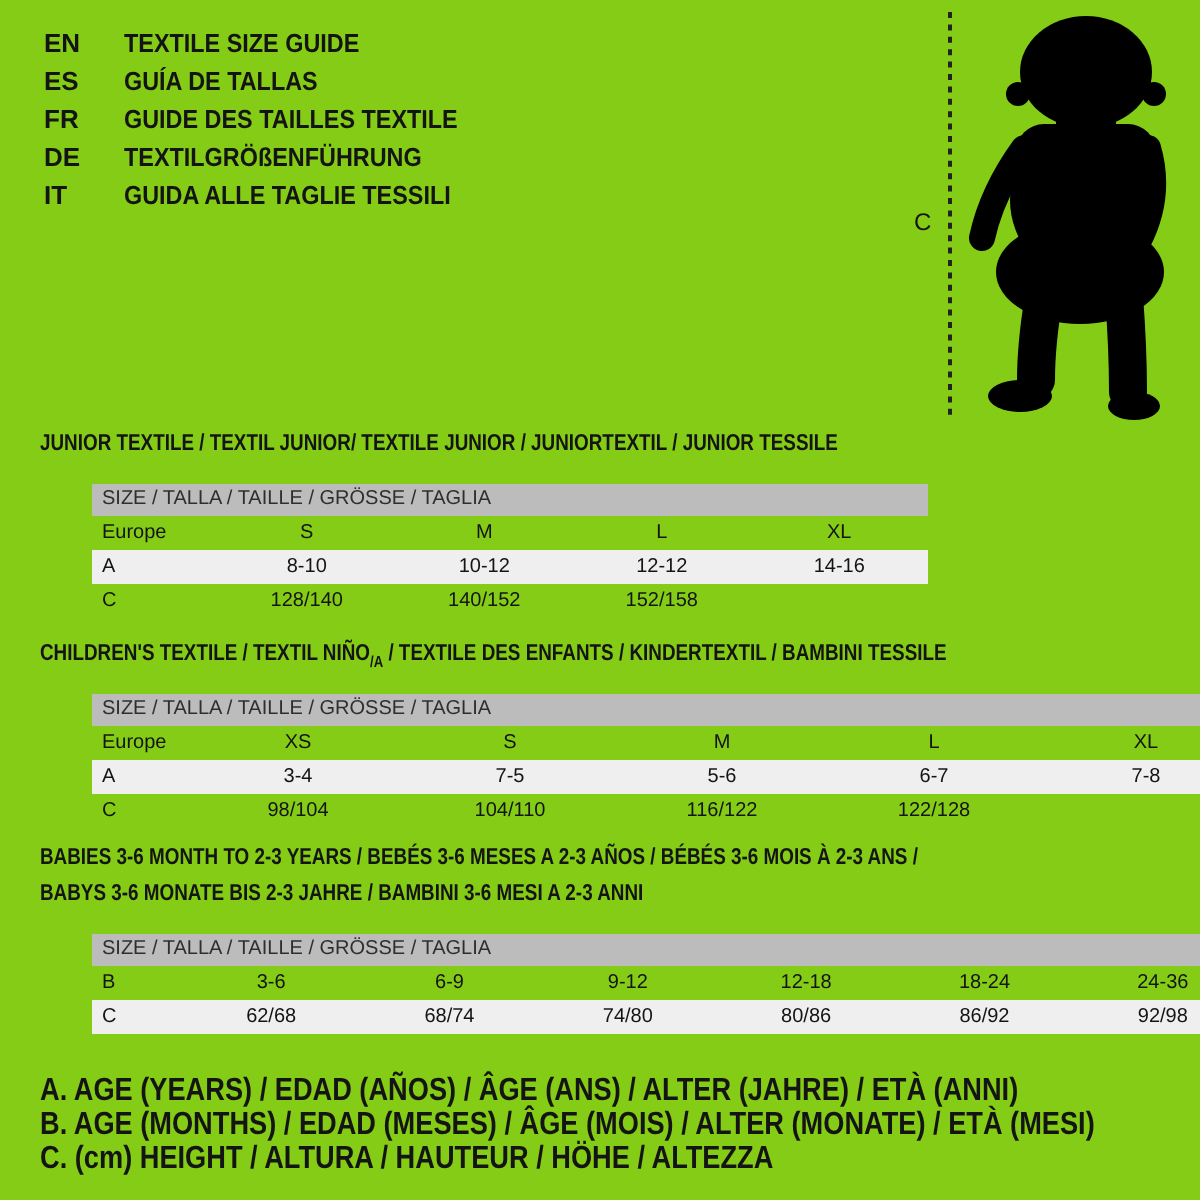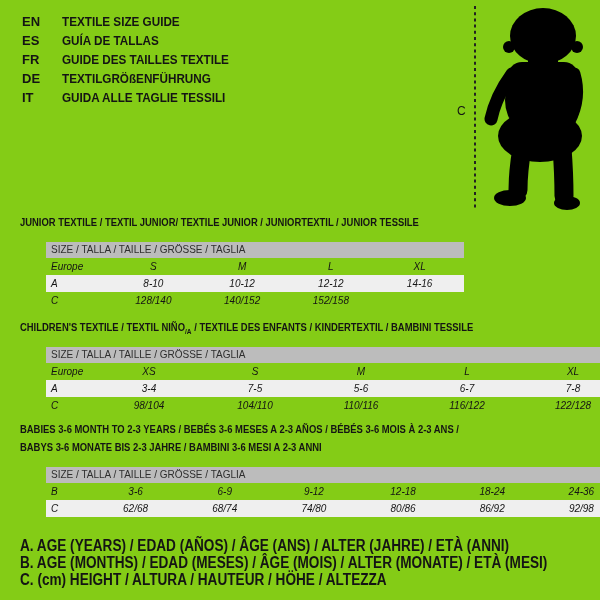--- a/index.html
+++ b/index.html
@@ -26,21 +26,21 @@
   .title3 { top:420px; line-height:18px; }
   .sub { font-size:8px; vertical-align:sub; }
 
   
   .size-table { position:absolute; left:10px; font-size:10px;margin-left:36px; }
   .t1 { top:242px; width:418px; }
   .t2 { top:347px; width:580px; }
   .t3 { top:467px; width:580px; }
   .size-bar { height:16px; line-height:16px; background:#bcbcbc; color:#2e2e2e;
               padding-left:5px; white-space:nowrap; }
-  .row { display:grid; height:17px; line-height:17px;font-style:italic; }
+  .row { display:grid; height:17px; line-height:17px; }
   .t1 .row { grid-template-columns:63px repeat(4,1fr); }
   .t2 .row { grid-template-columns:50px repeat(5,1fr); }
   .t3 .row { grid-template-columns:45px repeat(6,1fr); }
   .row.shaded { background:#efefef; }
   .cell { text-align:center; overflow:hidden; }
   .cell.label { text-align:left; padding-left:5px; }
 
   
   .footnotes { position:absolute; left:20px; top:537px; font-weight:bold; font-size:16px; }
   .footnote { white-space:nowrap; height:17px; line-height:17px;
@@ -142,21 +142,20 @@
       <span class="cell">3-4</span>
       <span class="cell">7-5</span>
       <span class="cell">5-6</span>
       <span class="cell">6-7</span>
       <span class="cell">7-8</span>
     </div>
     <div class="row">
       <span class="cell label">C</span>
       <span class="cell">98/104</span>
       <span class="cell">104/110</span>
-      <span class="cell">110/116</span>
       <span class="cell">116/122</span>
       <span class="cell">122/128</span>
     </div>
   </div>
 
   <div class="tbl-title title3">
     <div>BABIES 3-6 MONTH TO 2-3 YEARS / BEBÉS 3-6 MESES A 2-3 AÑOS / BÉBÉS 3-6 MOIS À 2-3 ANS /</div>
     <div>BABYS 3-6 MONATE BIS 2-3 JAHRE / BAMBINI 3-6 MESI A 2-3 ANNI</div>
   </div>
   <div class="size-table t3">

